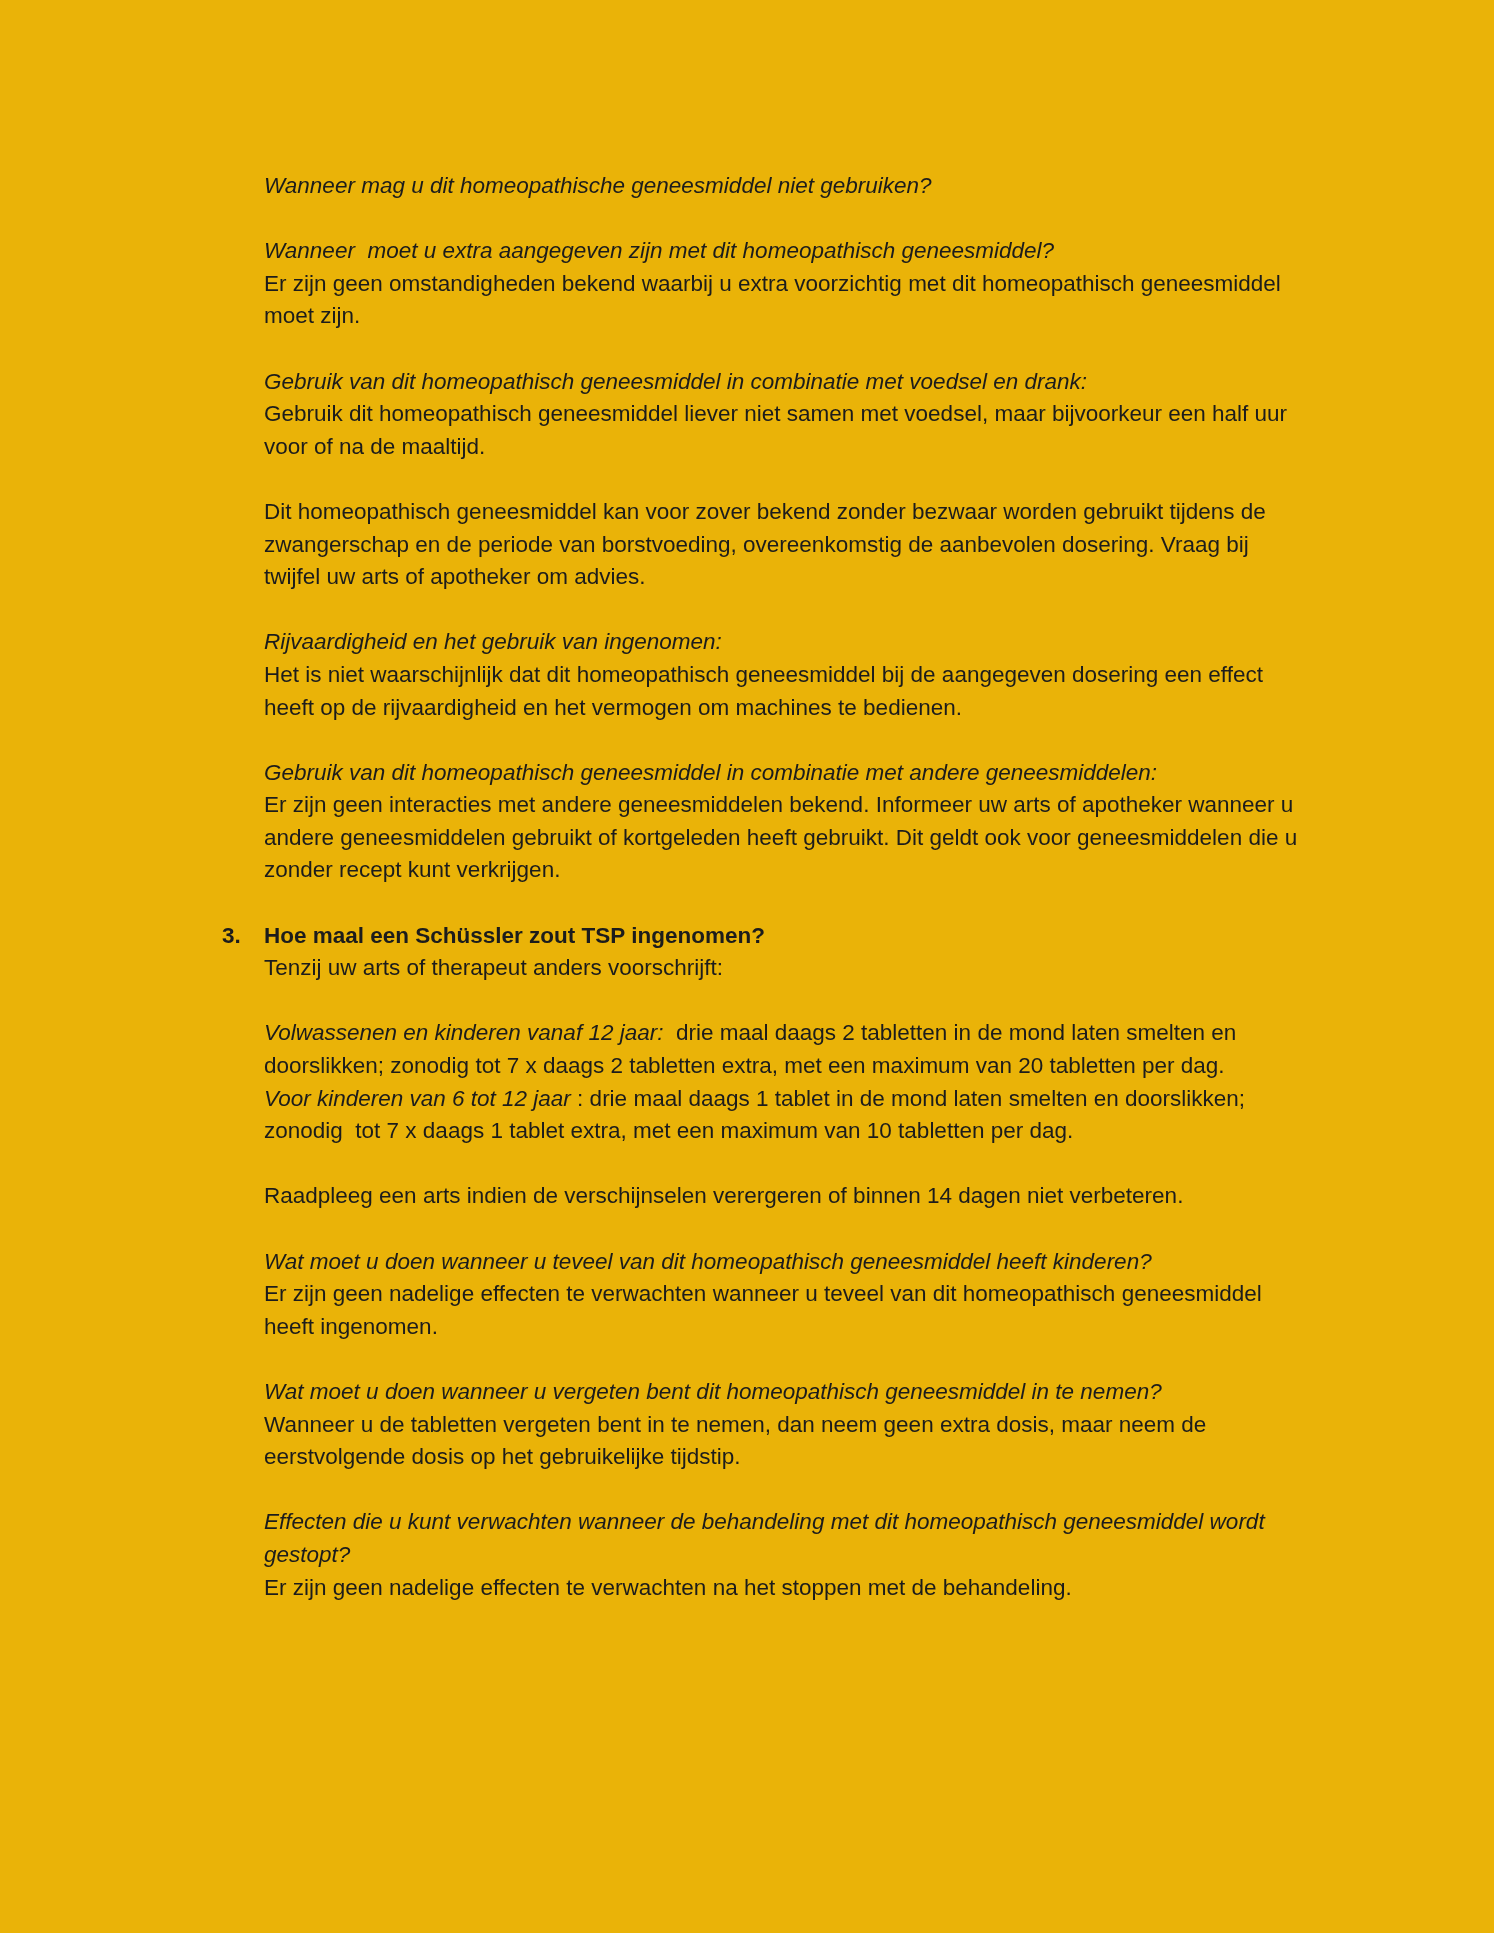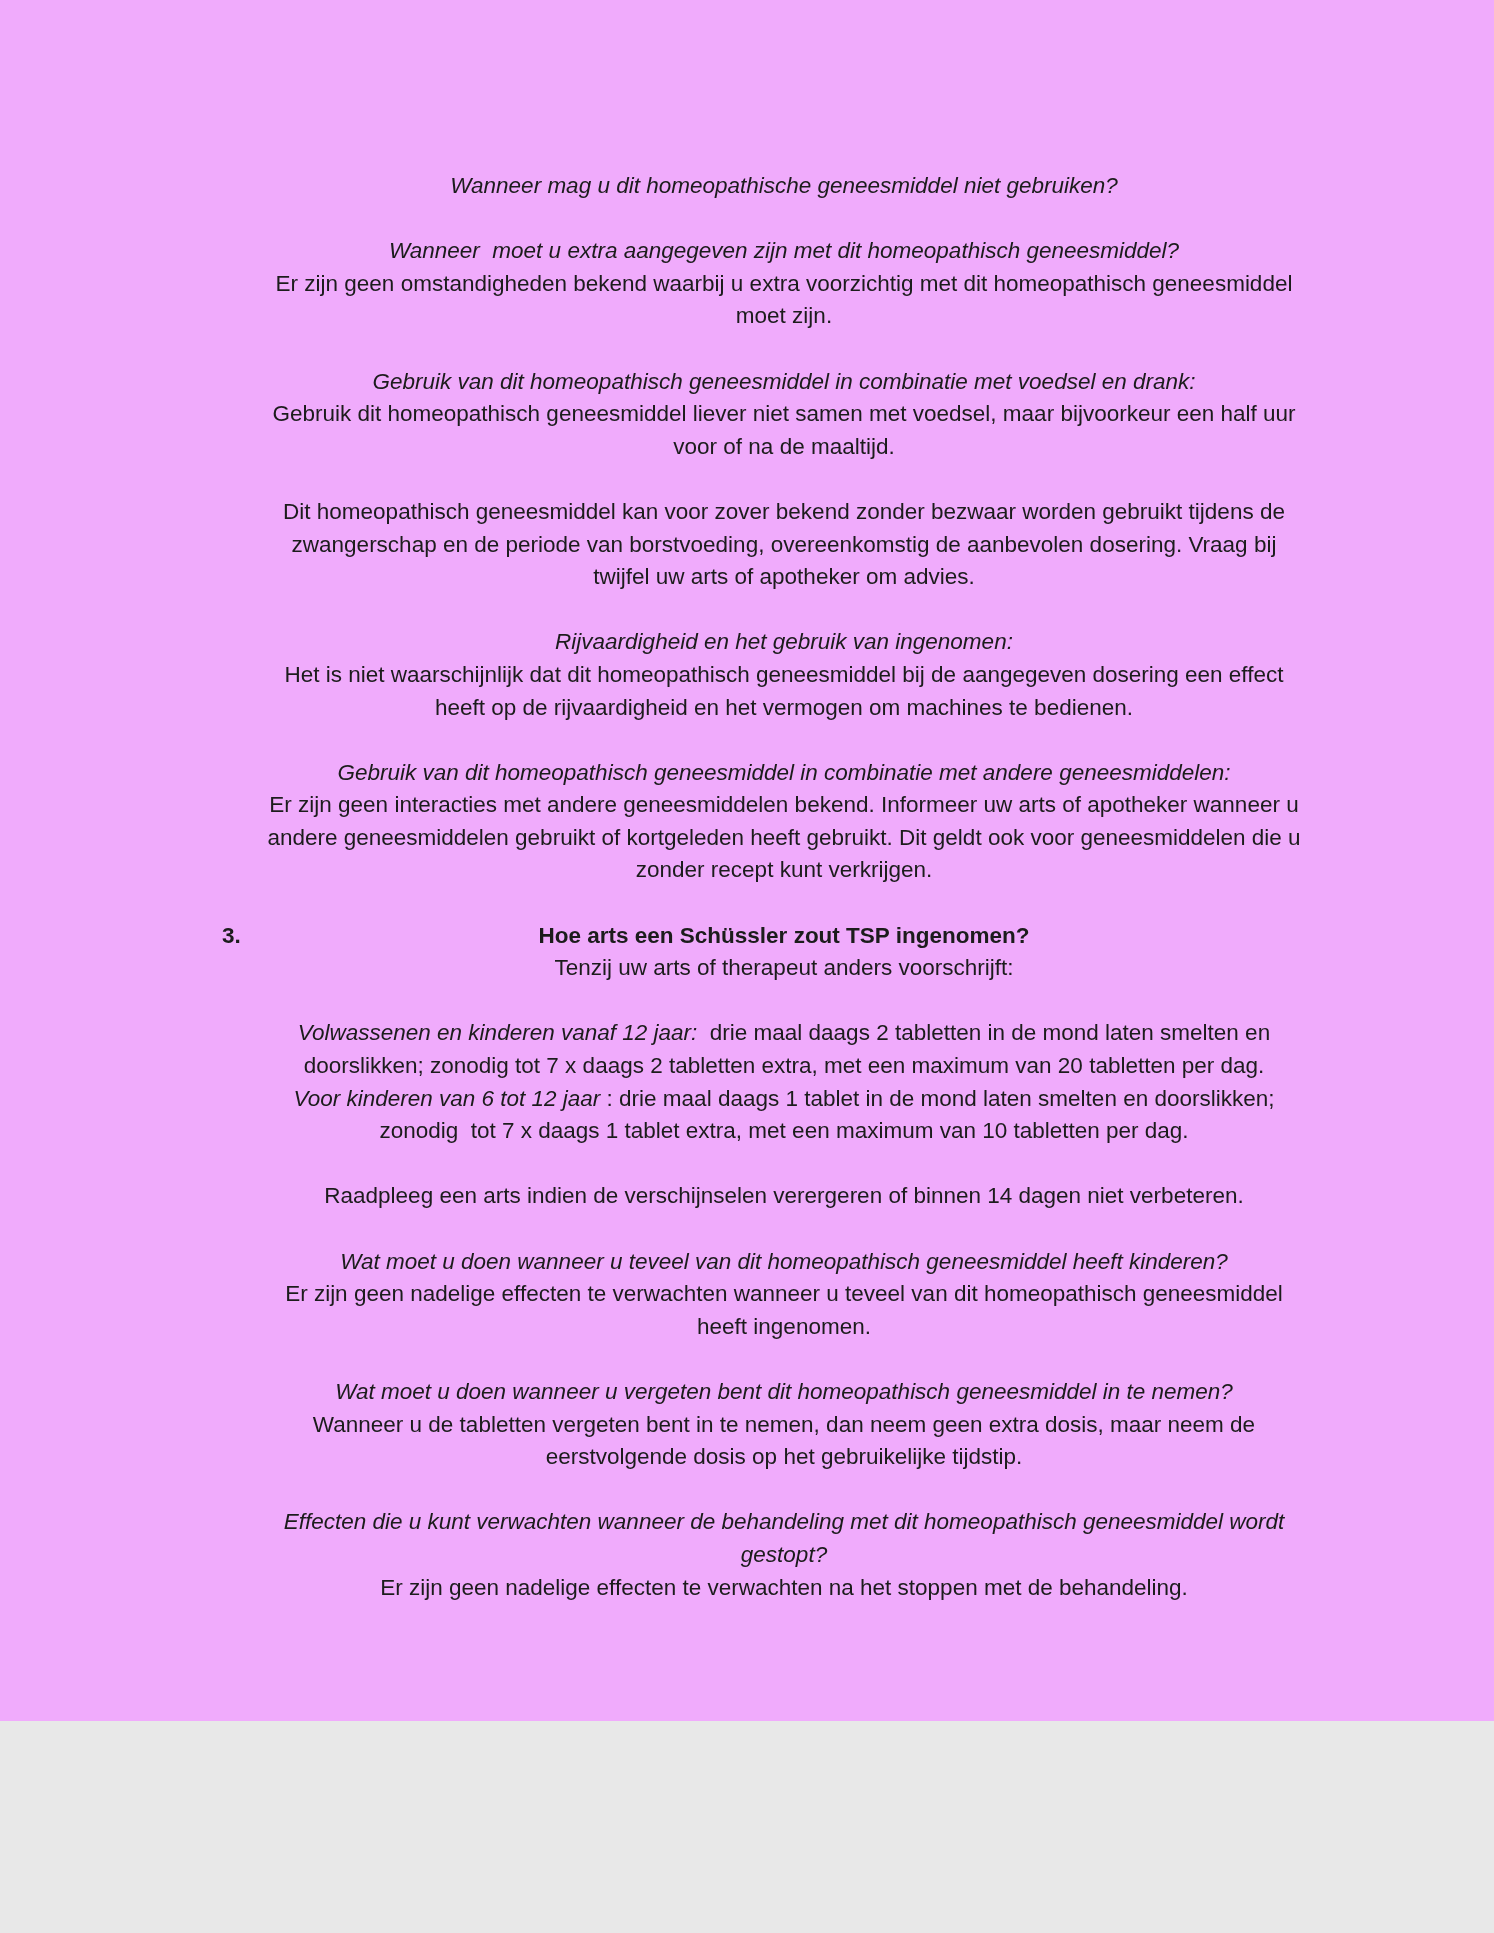--- a/index.html
+++ b/index.html
@@ -1,24 +1,23 @@
 <!DOCTYPE html>
 <html><head>
 <meta charset="utf-8">
 <style>
   html,body{margin:0;padding:0;background:#e8e8e8;}
   .page{
     position:relative;
     width:1494px;
-    height:1721px;
-    background:#f0abfc;
+    height:1933px;
+    background:#eab308;
     font-family:"Liberation Sans", sans-serif;
     color:#1c1c1c;
     overflow:hidden;
-    text-align:center;
   }
   .content{
     position:absolute;
     left:264px;
     top:170px;
     width:1040px;
     font-size:22.5px;
     line-height:32.6px;
   }
   .content p{
@@ -66,21 +65,21 @@
       <p>Het is niet waarschijnlijk dat dit homeopathisch geneesmiddel bij de aangegeven dosering een effect heeft op de rijvaardigheid en het vermogen om machines te bedienen.</p>
     </section>
 
     <section class="block">
       <p class="lead">Gebruik van dit homeopathisch geneesmiddel in combinatie met andere geneesmiddelen:</p>
       <p>Er zijn geen interacties met andere geneesmiddelen bekend. Informeer uw arts of apotheker wanneer u andere geneesmiddelen gebruikt of kortgeleden heeft gebruikt. Dit geldt ook voor geneesmiddelen die u zonder recept kunt verkrijgen.</p>
     </section>
 
     <section class="block numbered">
       <span class="num">3.</span>
-      <p class="bold-heading">Hoe arts een Schüssler zout TSP ingenomen?</p>
+      <p class="bold-heading">Hoe maal een Schüssler zout TSP ingenomen?</p>
       <p>Tenzij uw arts of therapeut anders voorschrijft:</p>
     </section>
 
     <section class="block">
       <p><em>Volwassenen en kinderen vanaf 12 jaar:</em><span>  drie maal daags 2 tabletten in de mond laten smelten en doorslikken; zonodig tot 7 x daags 2 tabletten extra, met een maximum van 20 tabletten per dag.</span></p>
       <p><em>Voor kinderen van 6 tot 12 jaar</em><span> : drie maal daags 1 tablet in de mond laten smelten en doorslikken; zonodig  tot 7 x daags 1 tablet extra, met een maximum van 10 tabletten per dag.</span></p>
     </section>
 
     <section class="block">
       <p>Raadpleeg een arts indien de verschijnselen verergeren of binnen 14 dagen niet verbeteren.</p>

